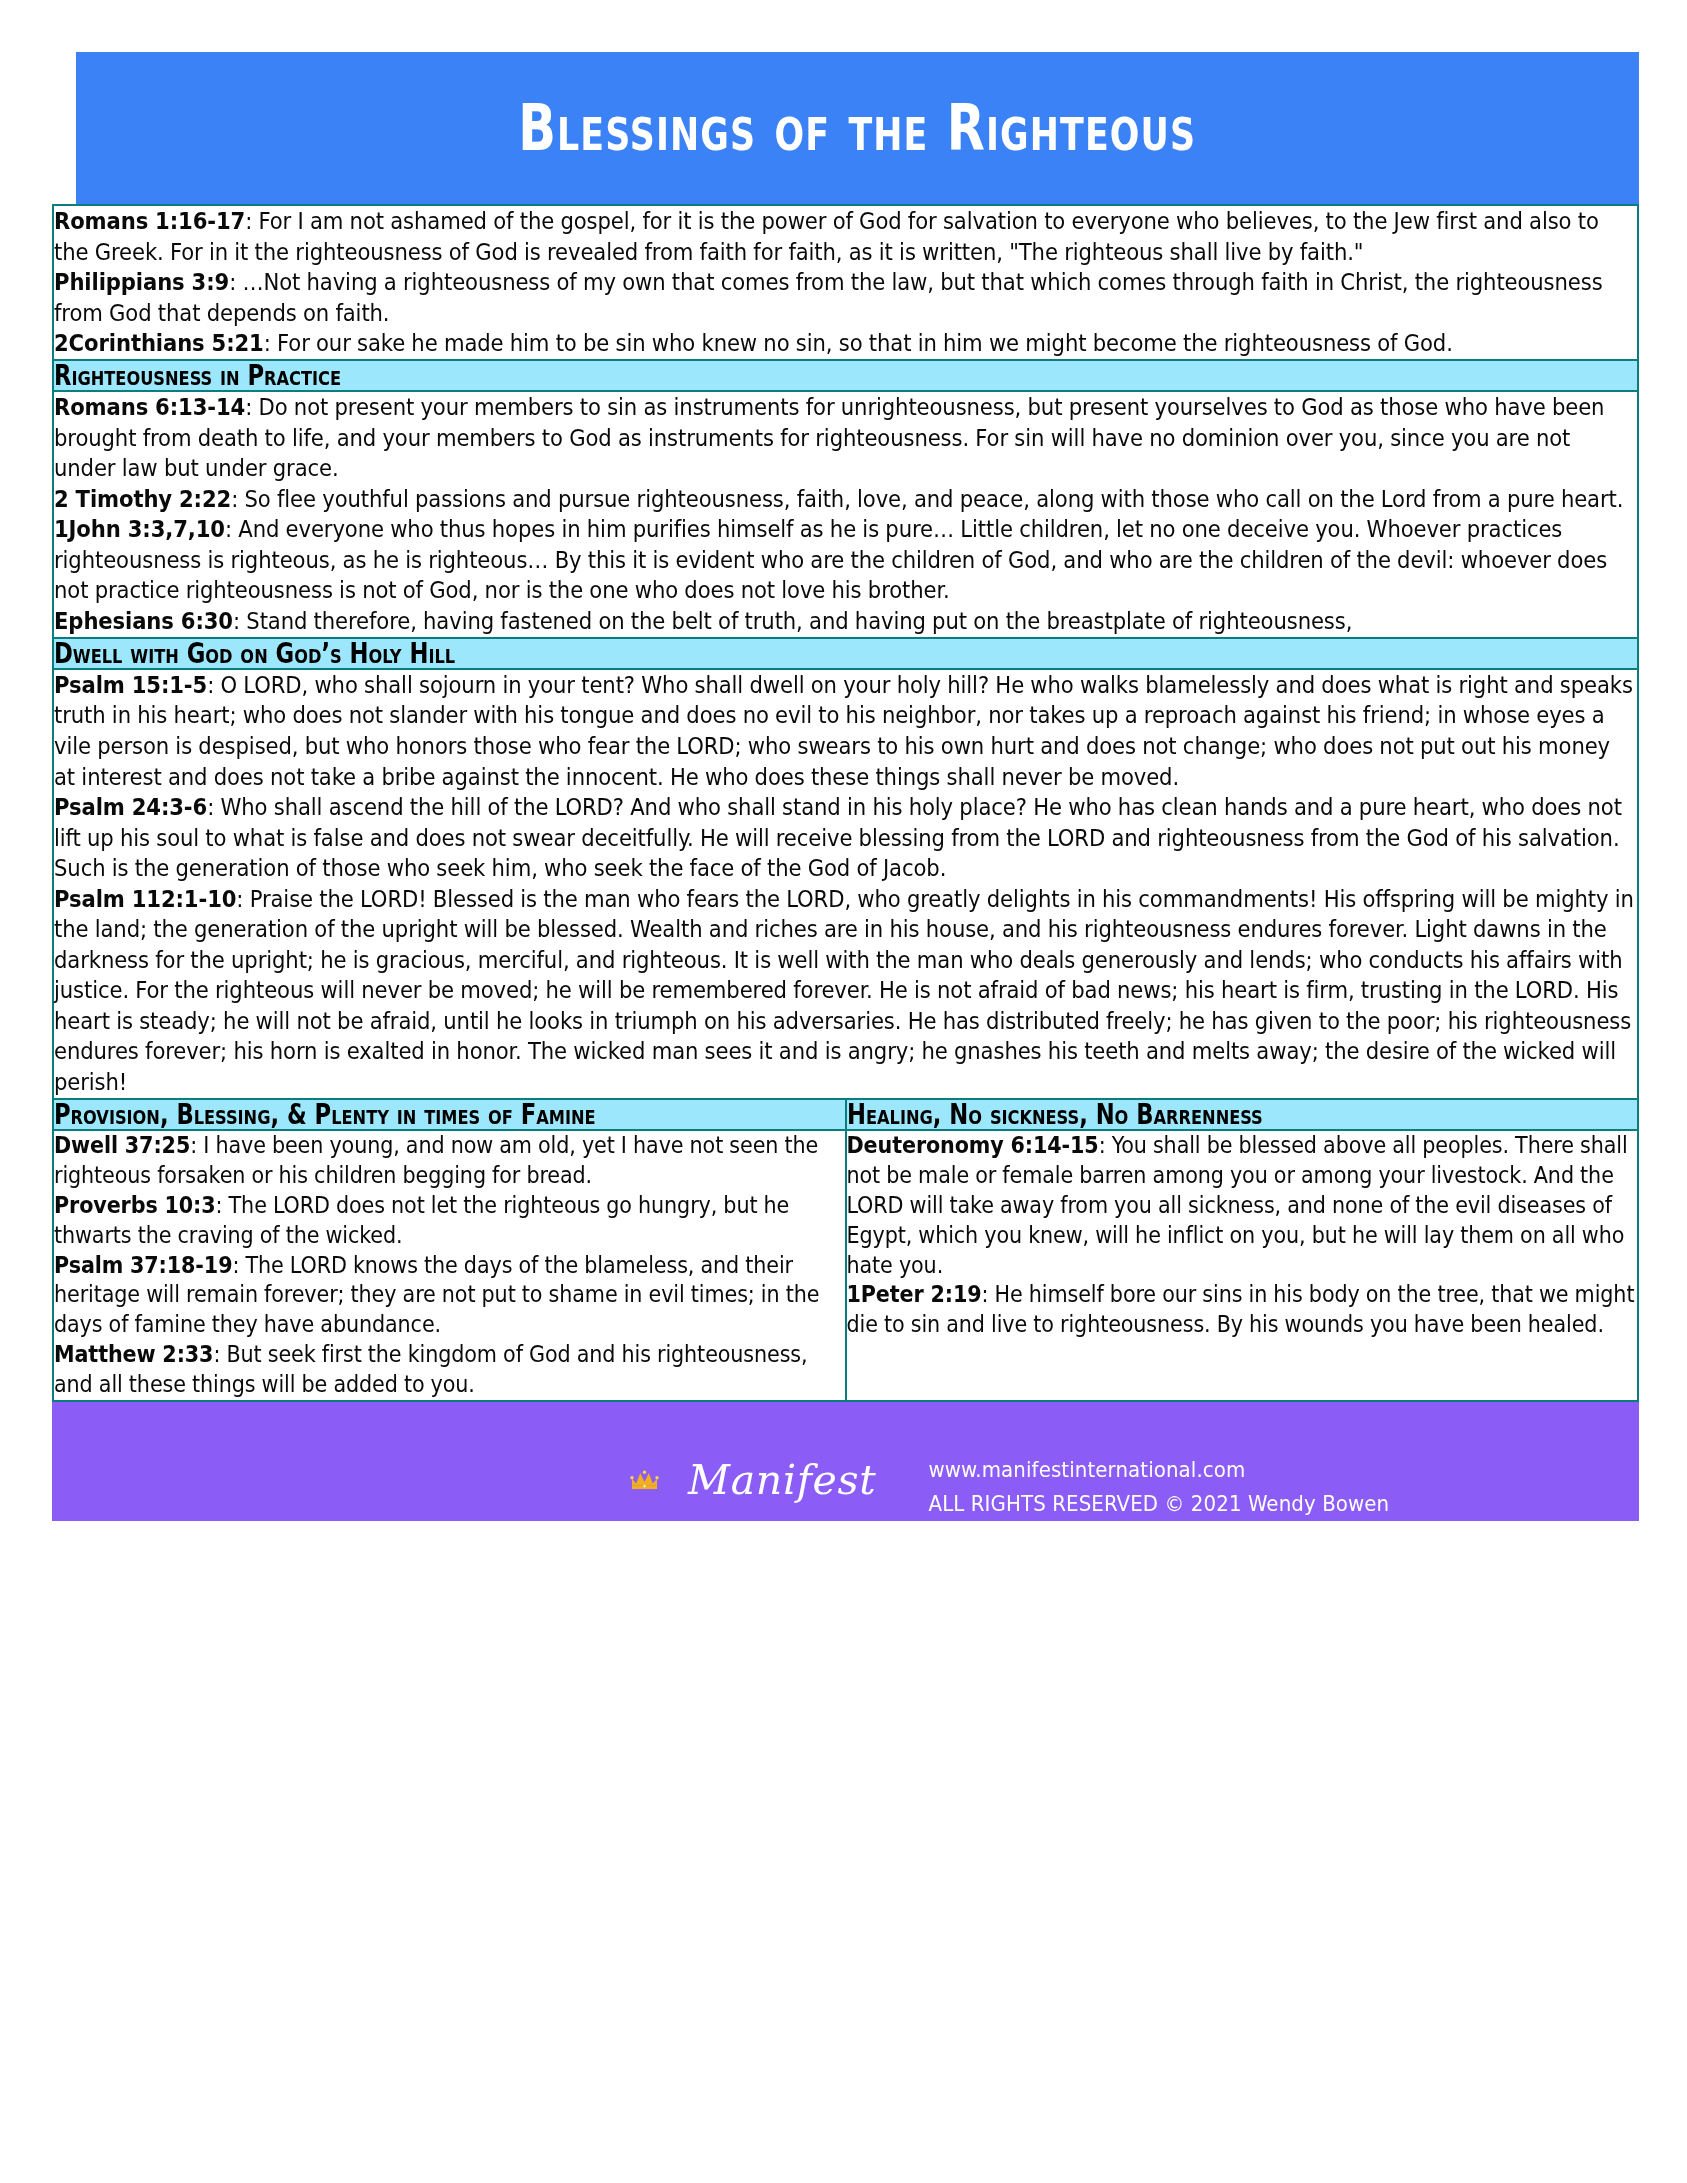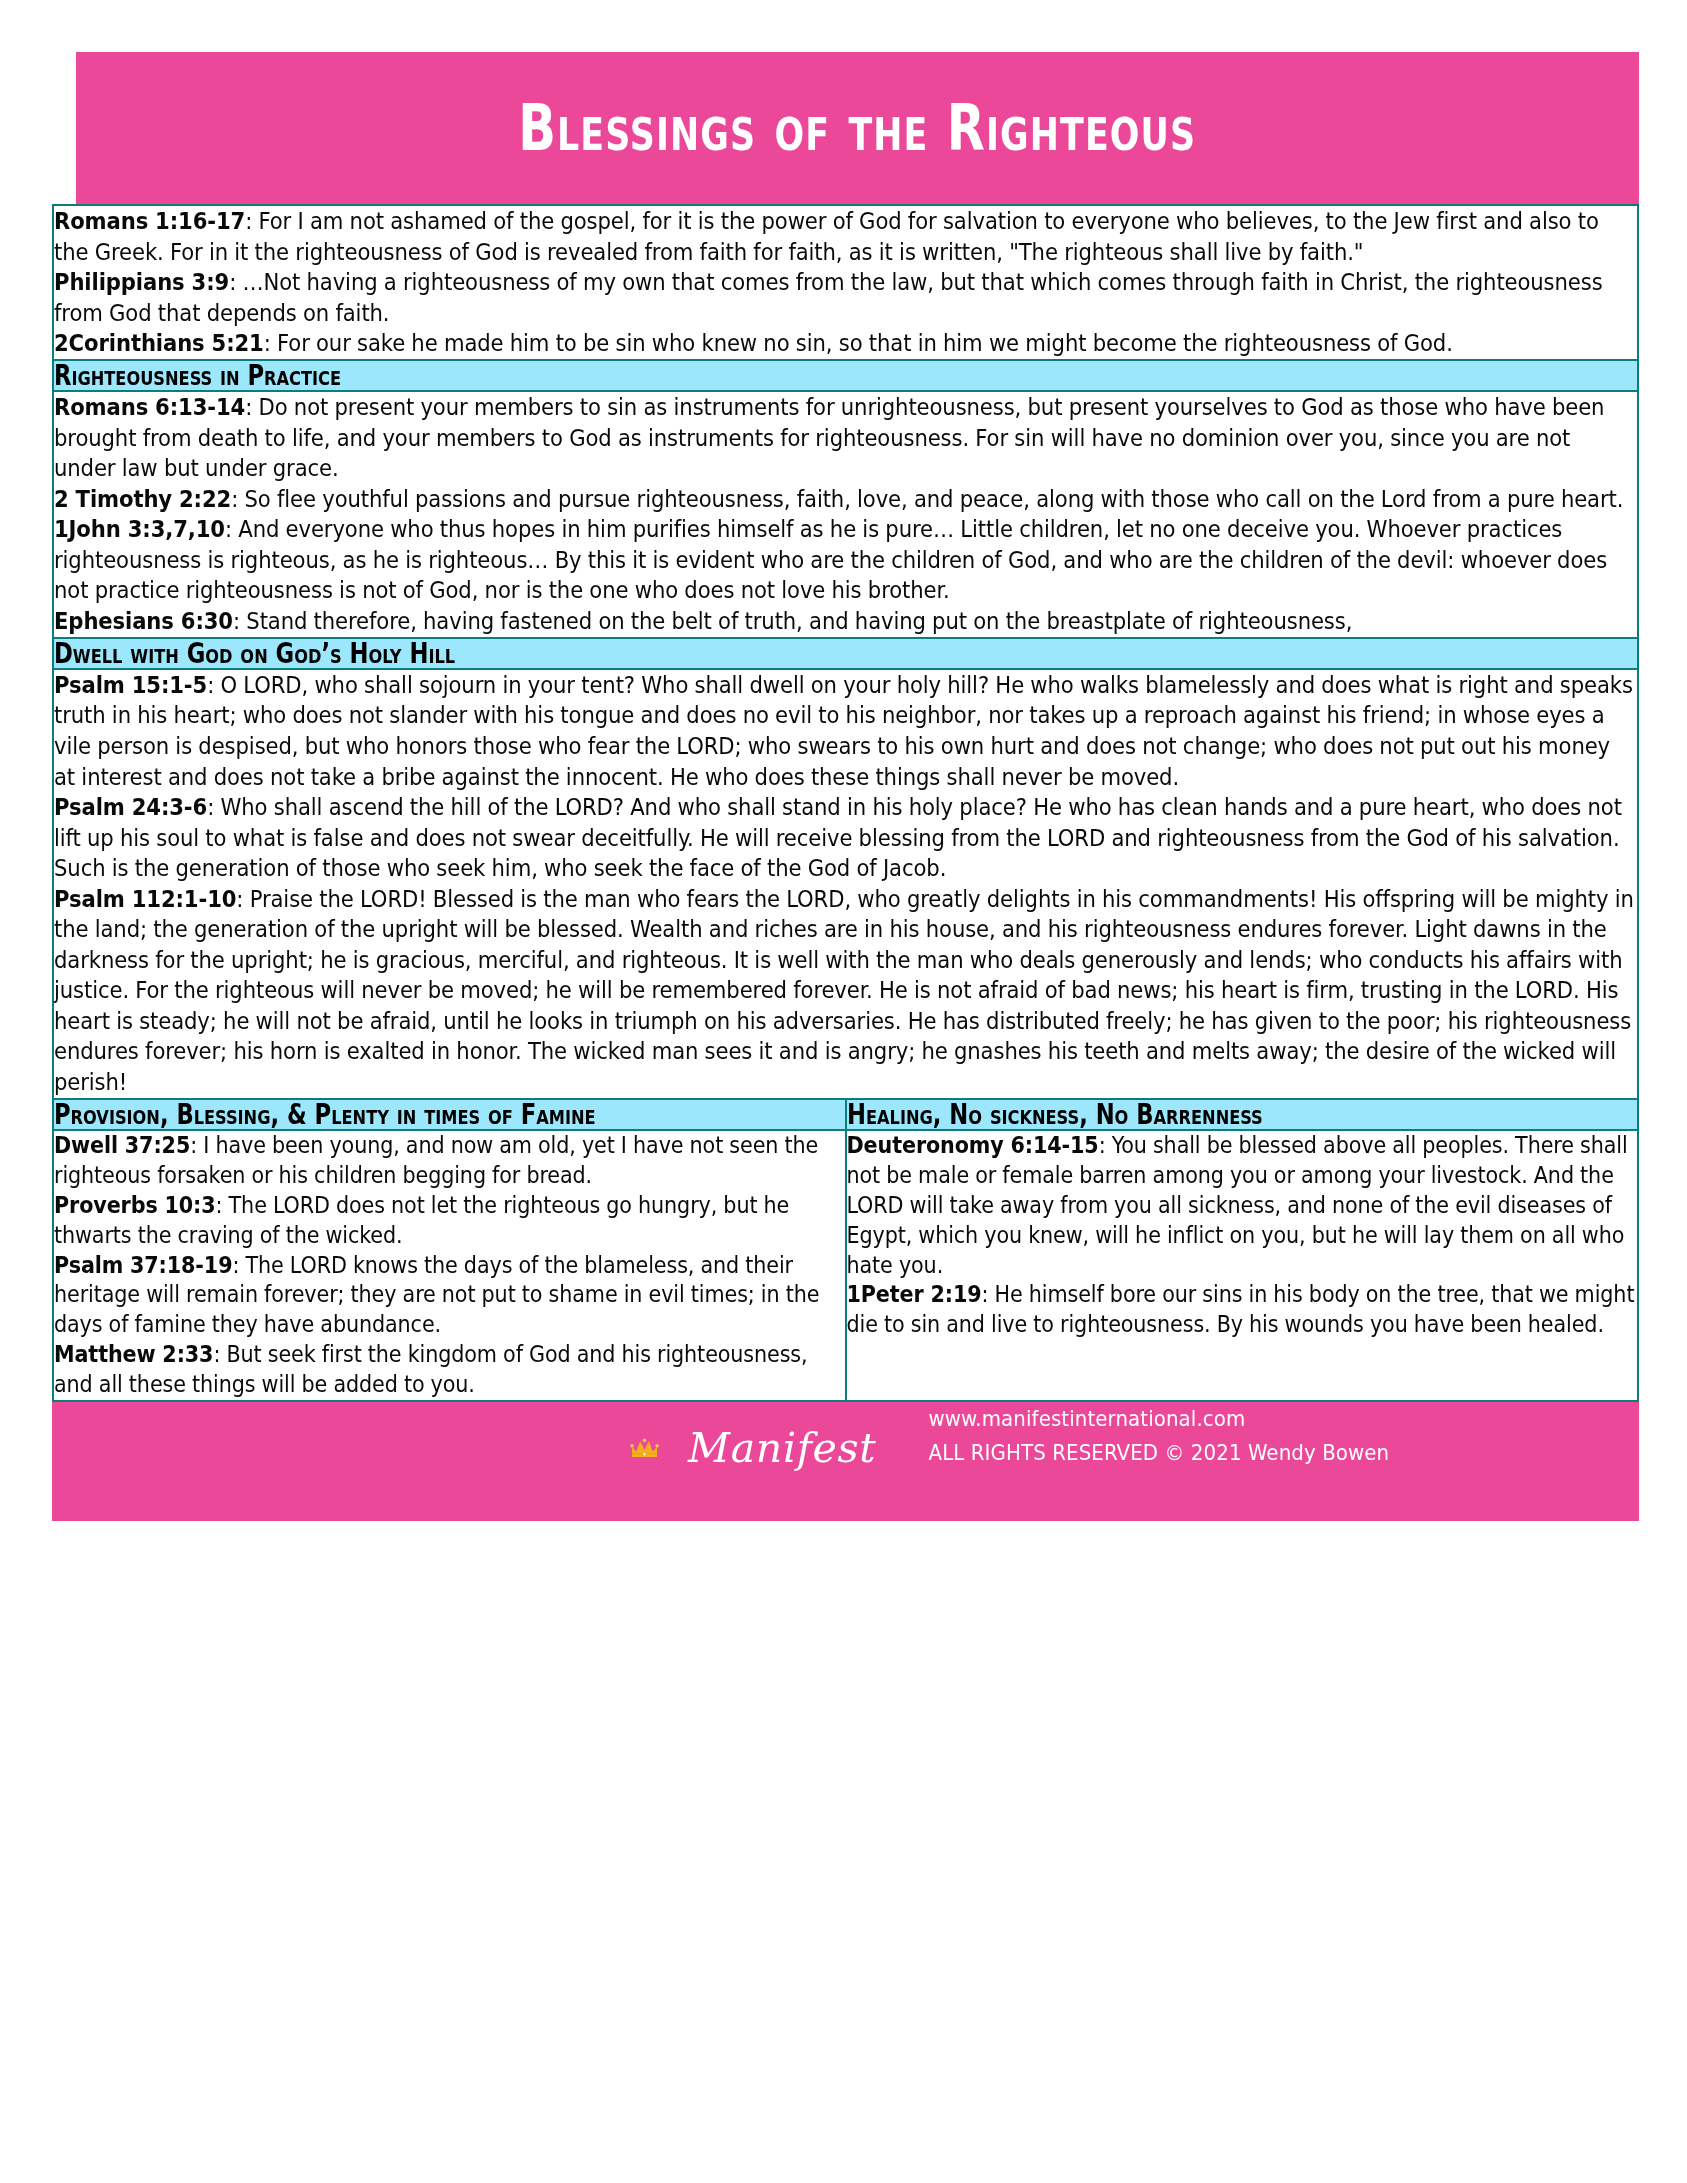--- a/index.html
+++ b/index.html
@@ -25,21 +25,21 @@
   .sheet {
     position: absolute;
     left: 52px;
     top: 52px;
     width: 1587px;
     box-sizing: border-box;
   }
 
   
   .title-banner {
-    background: #ec4899;
+    background: #3b82f6;
     height: 152px;
     display: flex;
     align-items: center;
     justify-content: center;
     box-sizing: border-box;
     margin-left: 24px;
   }
   .title-text {
     color: #ffffff;
     font-family: "Liberation Sans Narrow", "DejaVu Sans Condensed", "Liberation Sans", sans-serif;
@@ -101,24 +101,24 @@
   }
 
   
   .col-head { width: 50%; }
   .col-body { width: 50%; }
   .col-body .verse { font-size: 23px; line-height: 1.30; }
   .col-body { padding: 6.6px 9.3px 8px 12px; }
 
   
   .footer {
-    background: #ec4899;
+    background: #8b5cf6;
     height: 119px;
     display: flex;
-    align-items: flex-start;
+    align-items: flex-end;
     padding-left: 549px;
     box-sizing: border-box;
   }
   .logo-wrap {
     display: flex;
     align-items: center;
     gap: 4px;
   }
   .logo-mark {
     width: 87px;

